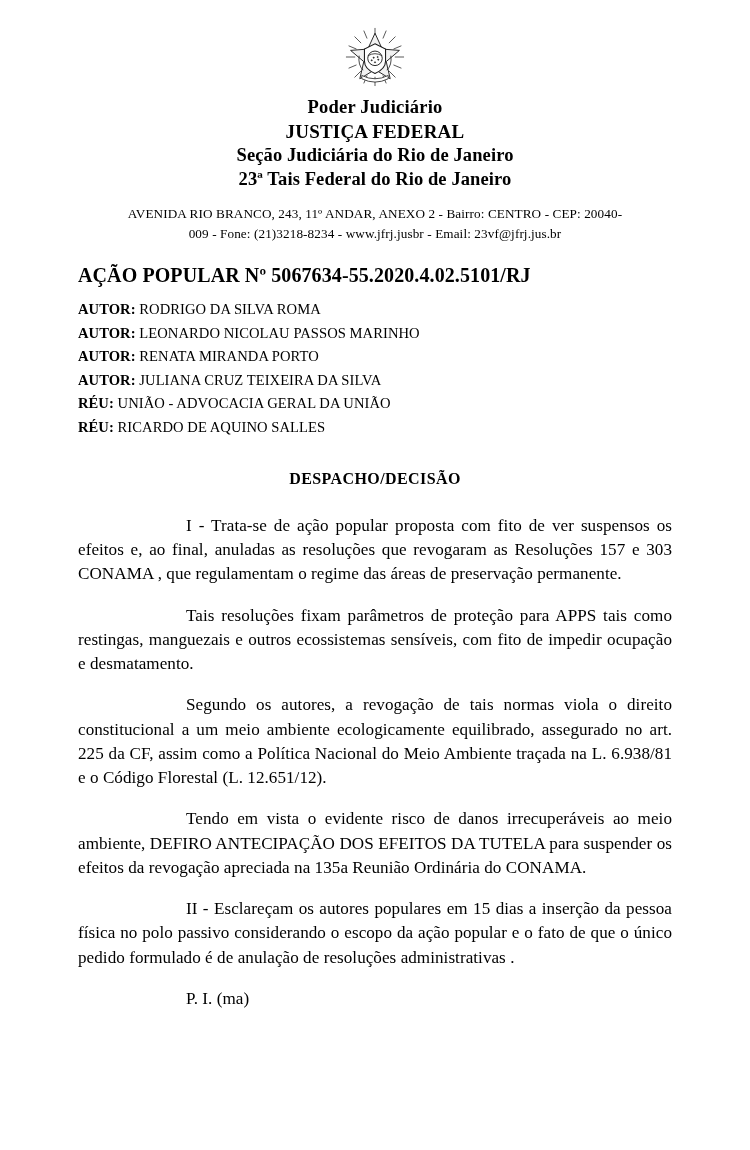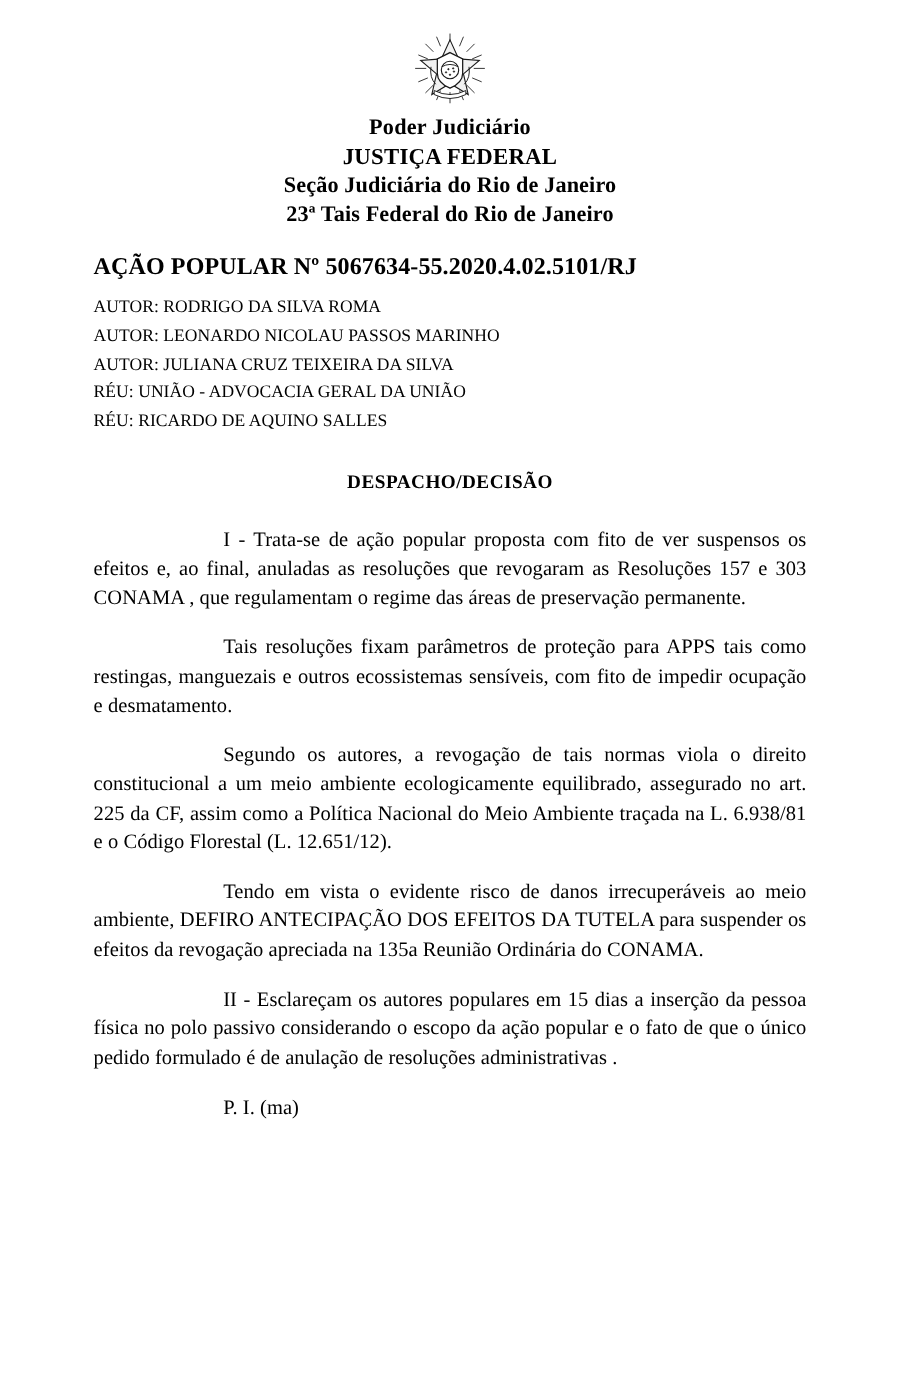--- a/index.html
+++ b/index.html
@@ -66,21 +66,21 @@
   .parties {
     margin-top: 11px;
   }
   .party {
     font-size: 14.6px;
     line-height: 1.62;
     letter-spacing: .05px;
     white-space: nowrap;
   }
   .party .role {
-    font-weight: normal;
+    font-weight: bold;
   }
   .party .name {
     font-variant: small-caps;
   }
 
   
   .decision-title {
     text-align: center;
     font-weight: bold;
     font-size: 16px;
@@ -156,31 +156,39 @@
     </svg>
   </div>
 
   <div class="court-header">
     <div class="l1">Poder Judiciário</div>
     <div class="l2">JUSTIÇA FEDERAL</div>
     <div class="l3">Seção Judiciária do Rio de Janeiro</div>
     <div class="l4">23ª Tais Federal do Rio de Janeiro</div>
   </div>
 
+  <div class="address">
+    <div>AVENIDA RIO BRANCO, 243, 11º ANDAR, ANEXO 2 - Bairro: CENTRO - CEP: 20040-</div>
+    <div>009 - Fone: (21)3218-8234 - www.jfrj.jusbr - Email: 23vf@jfrj.jus.br</div>
+  </div>
 
   <div class="case-number">AÇÃO POPULAR Nº 5067634-55.2020.4.02.5101/RJ</div>
 
   <div class="parties">
     <div class="party">
       <span class="role">AUTOR:</span>
       <span class="name">RODRIGO DA SILVA ROMA</span>
     </div>
     <div class="party">
       <span class="role">AUTOR:</span>
       <span class="name">LEONARDO NICOLAU PASSOS MARINHO</span>
+    </div>
+    <div class="party">
+      <span class="role">AUTOR:</span>
+      <span class="name">RENATA MIRANDA PORTO</span>
     </div>
     <div class="party">
       <span class="role">AUTOR:</span>
       <span class="name">JULIANA CRUZ TEIXEIRA DA SILVA</span>
     </div>
     <div class="party">
       <span class="role">RÉU:</span>
       <span class="name">UNIÃO - ADVOCACIA GERAL DA UNIÃO</span>
     </div>
     <div class="party">

